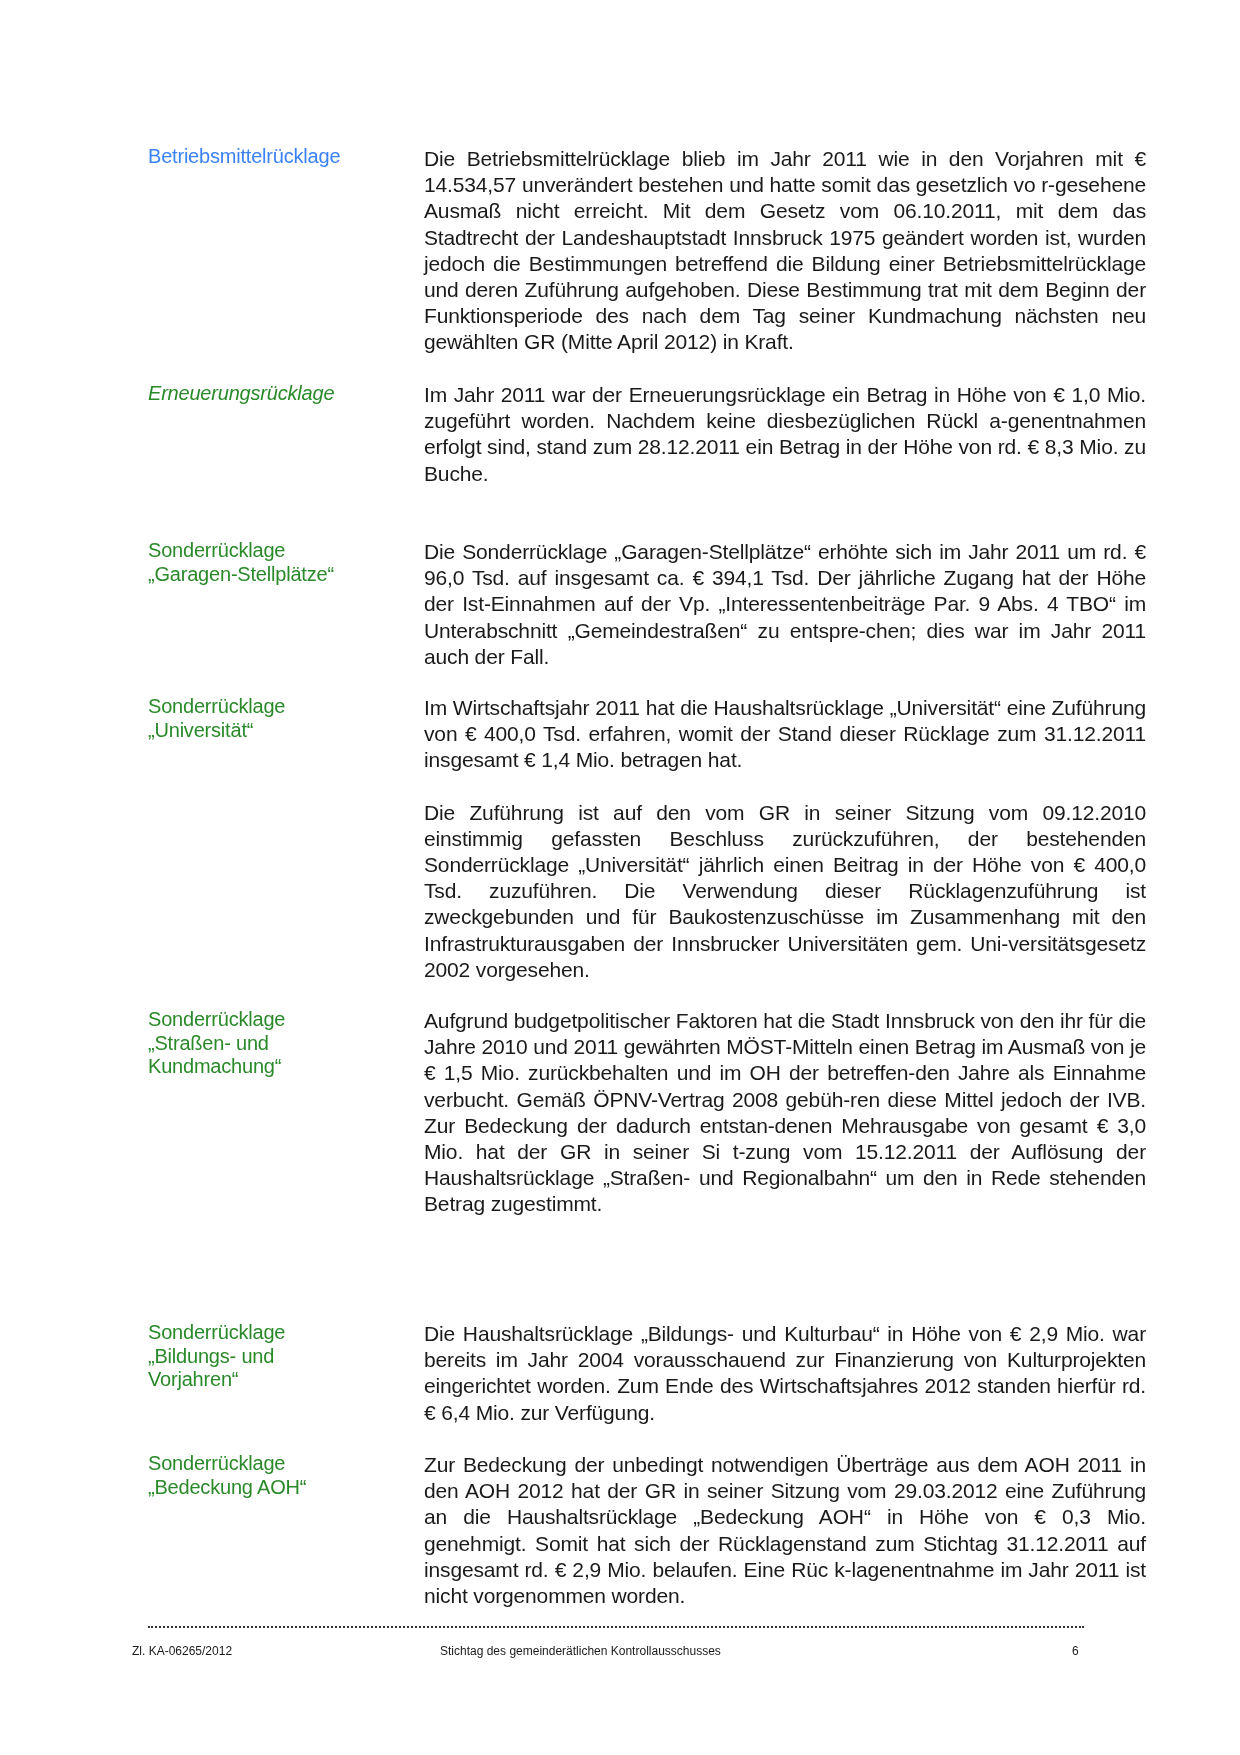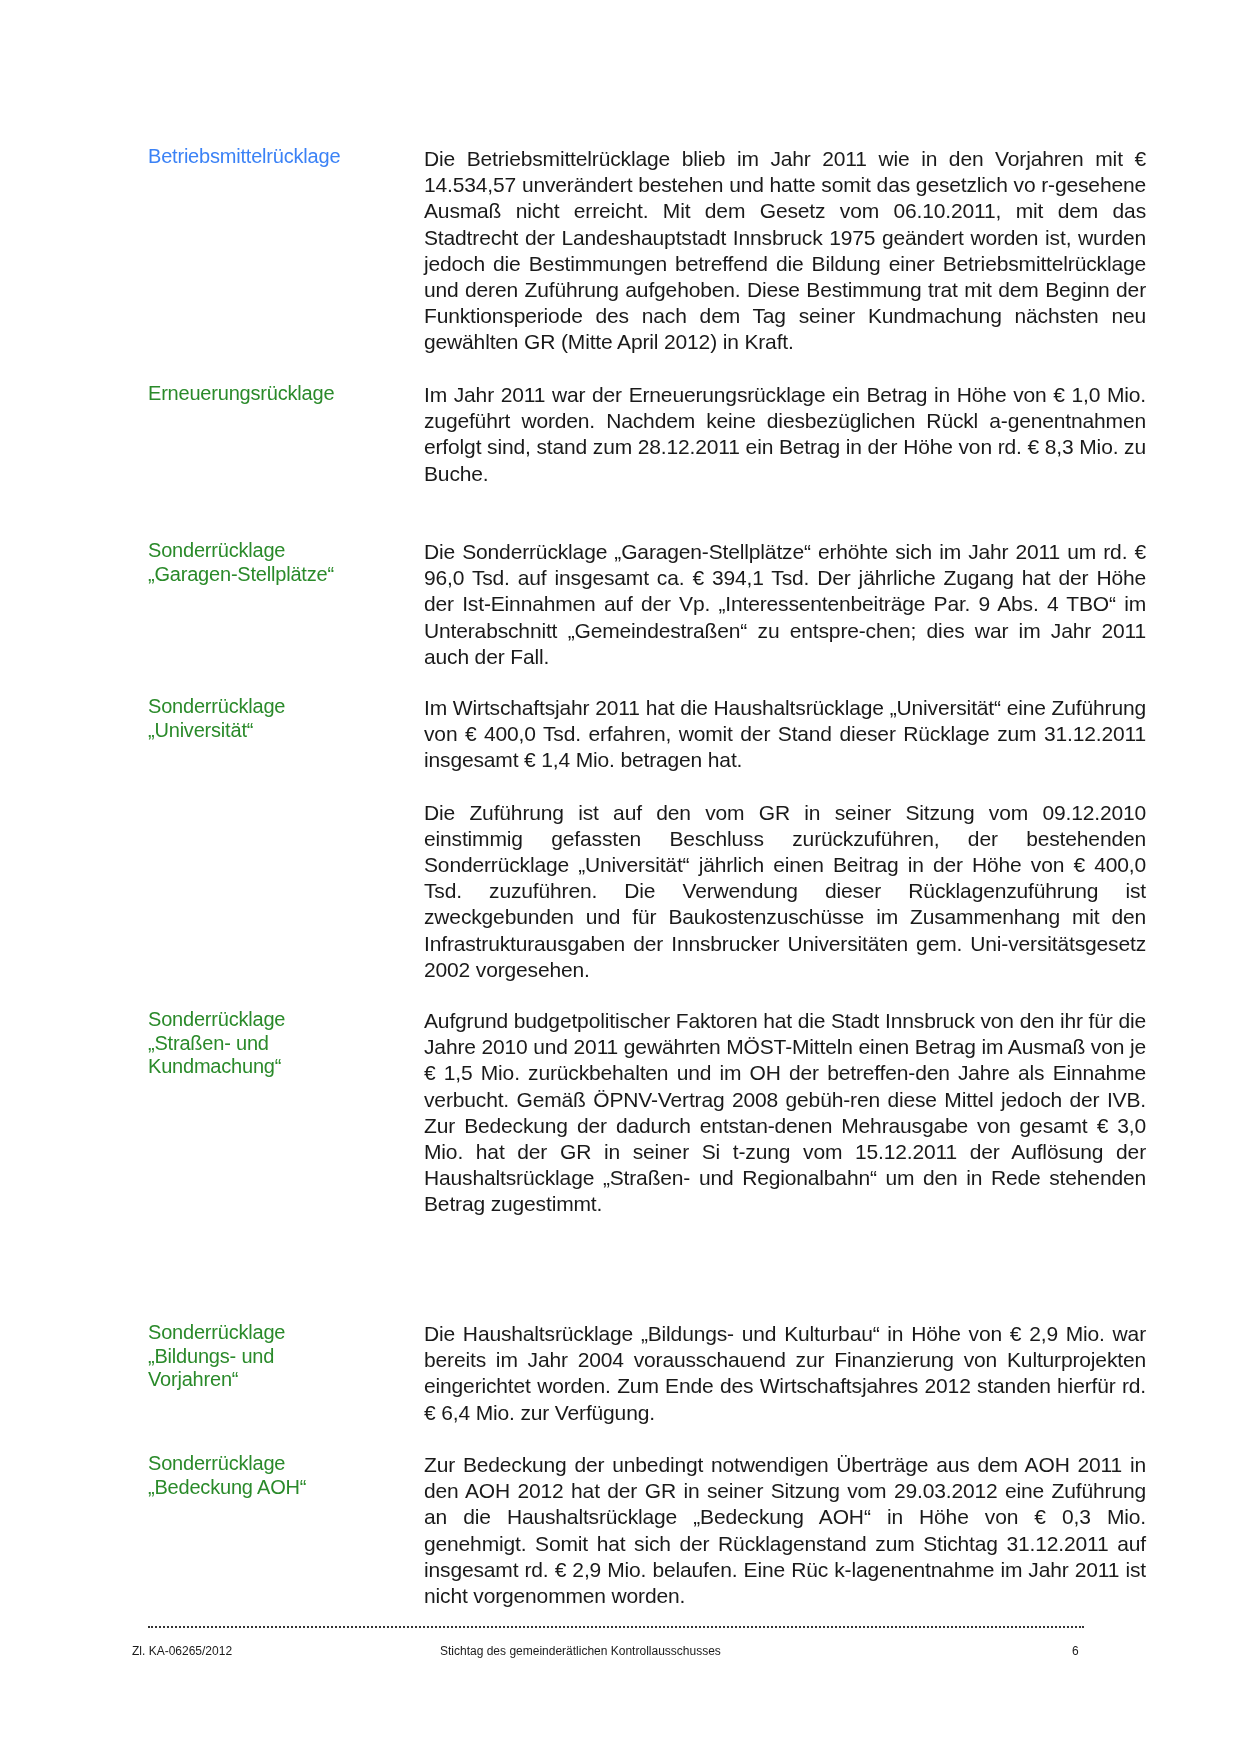--- a/index.html
+++ b/index.html
@@ -27,21 +27,21 @@
   <div class="section" style="top:146px;">
     <div class="label" style="top: -1px; color: #3b82f6;">
       <div>Betriebsmittelrücklage</div>
     </div>
     <div class="body">
       <p>Die Betriebsmittelrücklage blieb im Jahr 2011 wie in den Vorjahren mit € 14.534,57 unverändert bestehen und hatte somit das gesetzlich vo r-gesehene Ausmaß nicht erreicht. Mit dem Gesetz vom 06.10.2011, mit dem das Stadtrecht der Landeshauptstadt Innsbruck 1975 geändert worden ist, wurden jedoch die Bestimmungen betreffend die Bildung einer Betriebsmittelrücklage und deren Zuführung aufgehoben. Diese Bestimmung trat mit dem Beginn der Funktionsperiode des nach dem Tag seiner Kundmachung nächsten neu gewählten GR (Mitte April 2012) in Kraft.</p>
     </div>
   </div>
 
   <div class="section" style="top:382px;">
-    <div class="label" style="color: rgb(42, 138, 42);">
+    <div class="label" style="color: rgb(42, 138, 42); font-style: italic;">
       <div>Erneuerungsrücklage</div>
     </div>
     <div class="body">
       <p>Im Jahr 2011 war der Erneuerungsrücklage ein Betrag in Höhe von € 1,0 Mio. zugeführt worden. Nachdem keine diesbezüglichen Rückl a-genentnahmen erfolgt sind, stand zum 28.12.2011 ein Betrag in der Höhe von rd. € 8,3 Mio. zu Buche.</p>
     </div>
   </div>
 
   <div class="section" style="top:539px;">
     <div class="label" style="color: rgb(42, 138, 42);">
       <div>Sonderrücklage</div>

